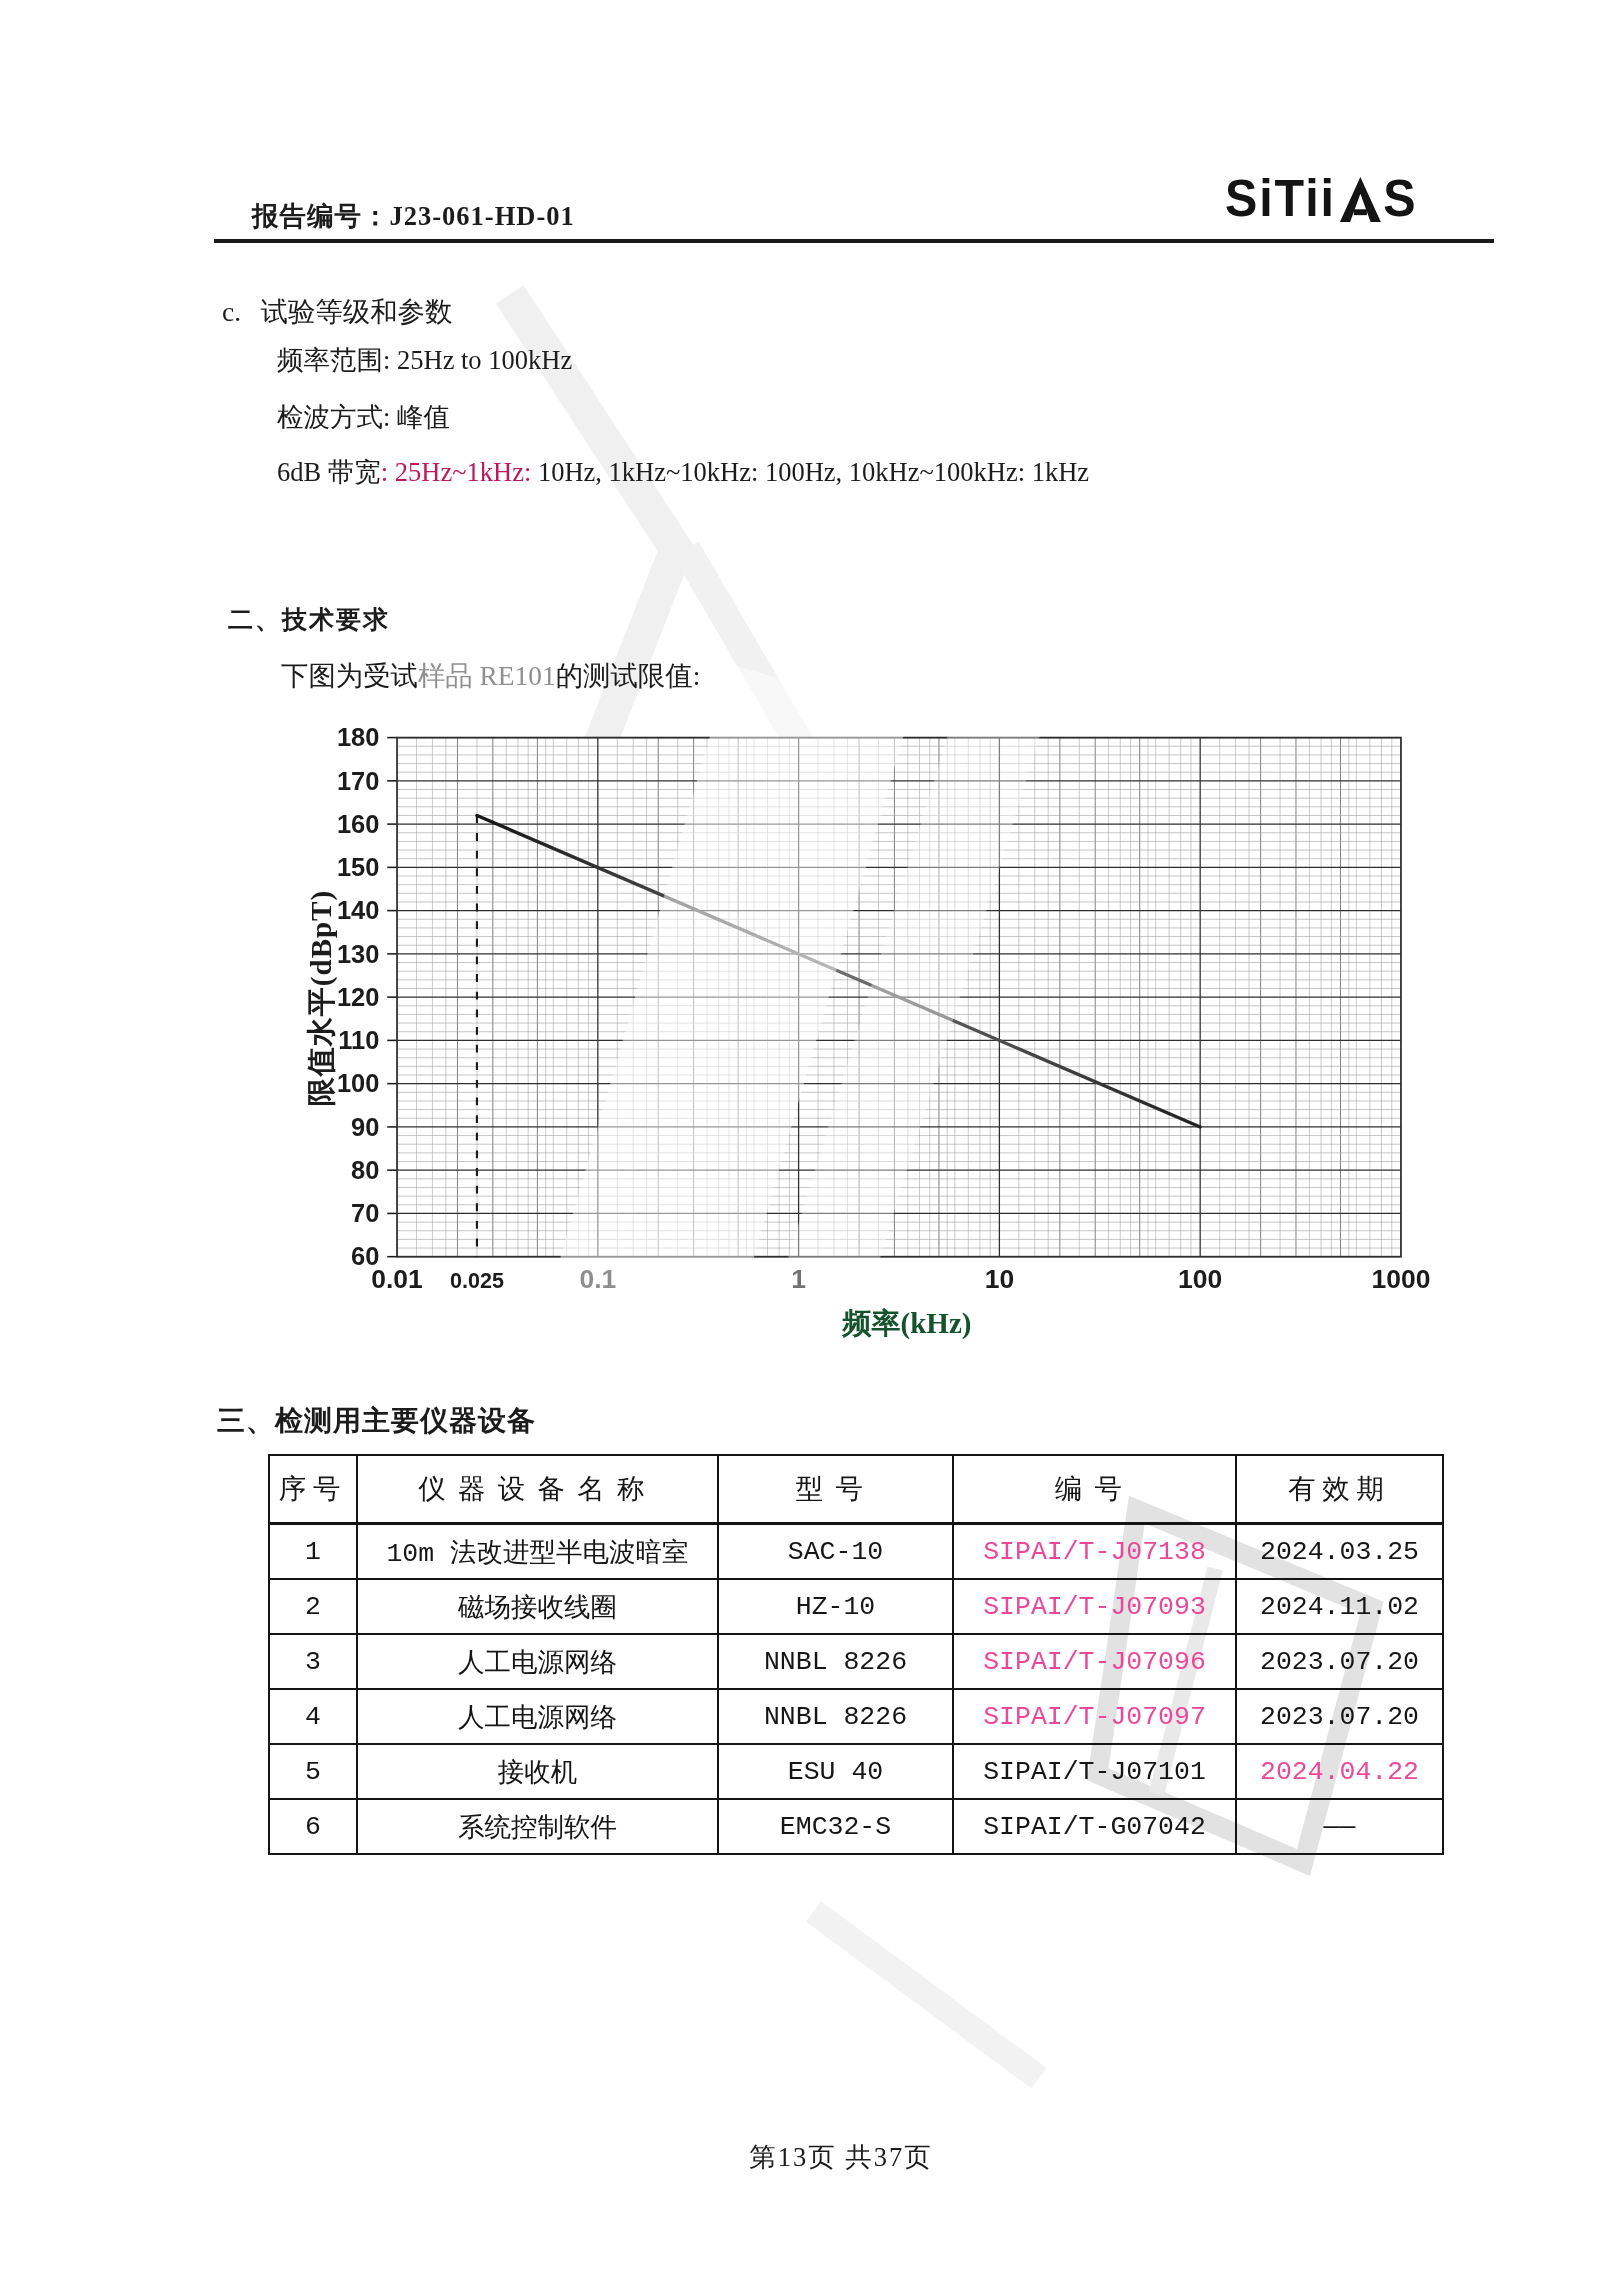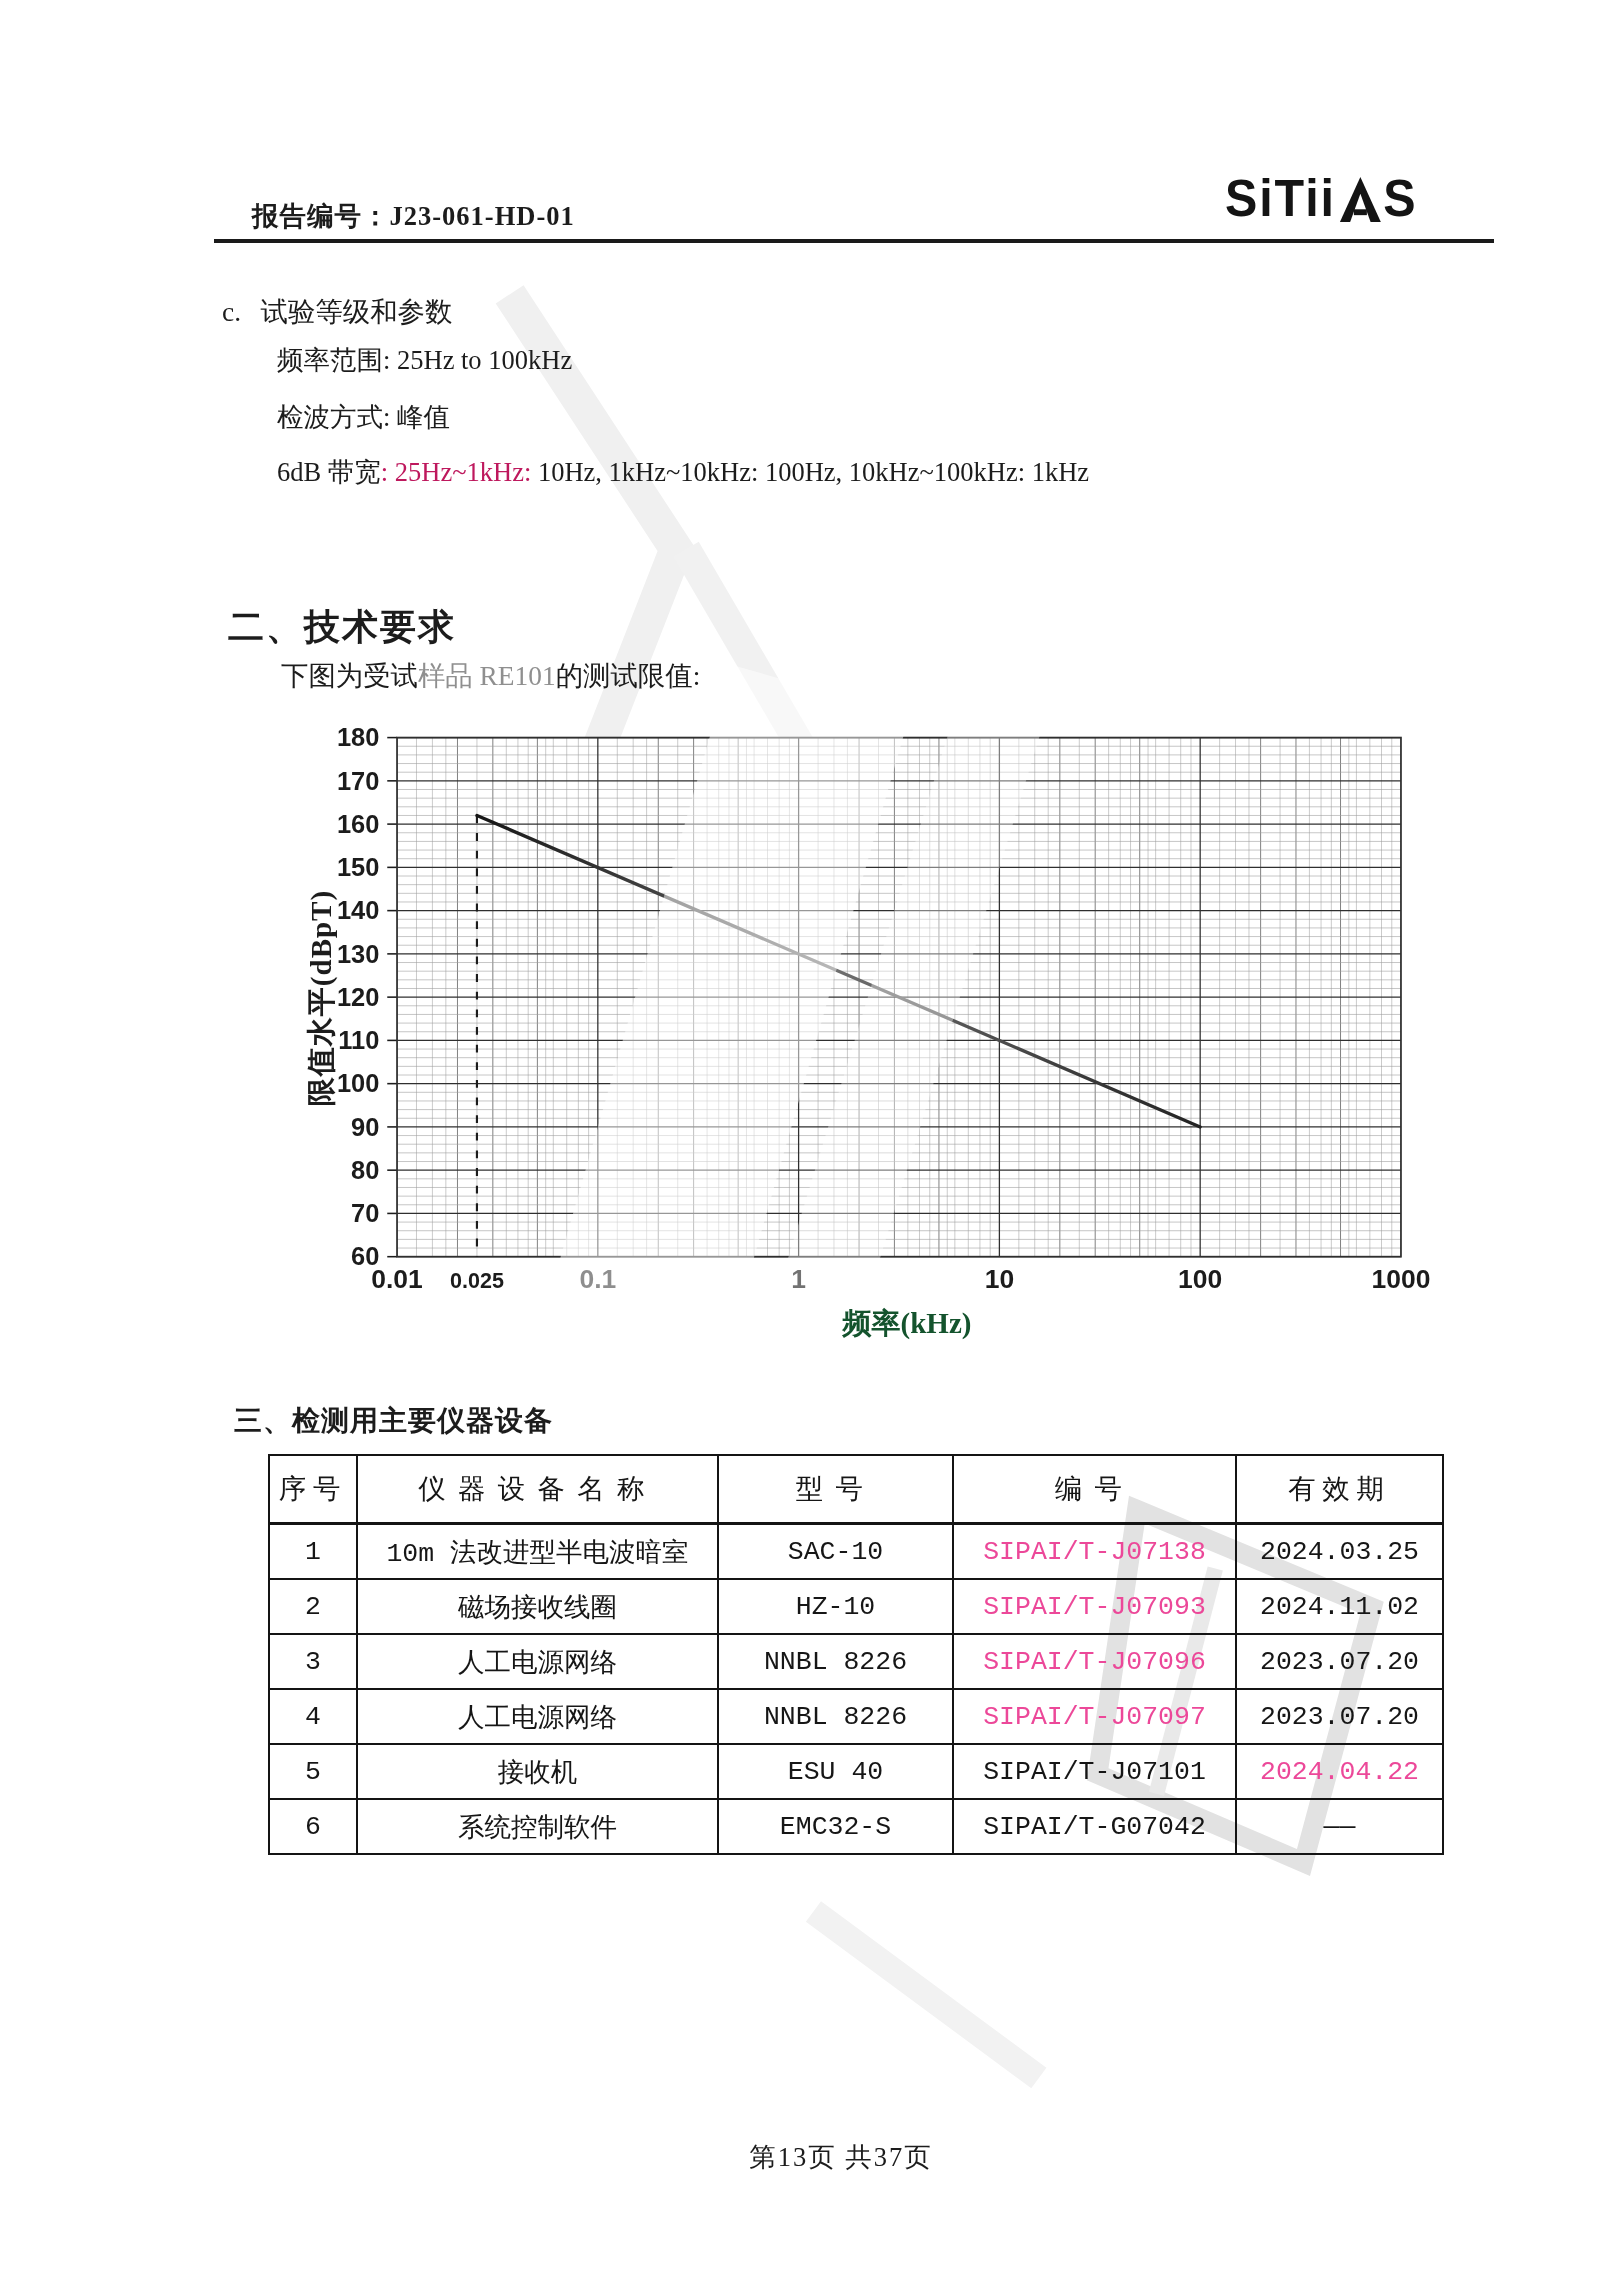--- a/index.html
+++ b/index.html
@@ -19,32 +19,32 @@
   .logo svg{margin:0 2px 1px 2.9px; display:block;}
   .hdr-rule{left:214px; top:239px; width:1280px; height:3.9px; background:#1a1a1a;}
 
   .sec-c-title{left:222px; top:294px; font-size:27.4px; white-space:nowrap;}
   .sec-c-title .pfx{margin-right:19.6px;}
   .param{left:277px; font-size:26.5px; white-space:nowrap;}
   .p0{top:342px;} .p1{top:399px;} .p2{top:454px;} .p3{top:510px;}
   .dim{color:#be185d;}
   .dim2{color:#8f8f8f;}
 
-  .sec2-title{left:228px; top:603px; font-size:36px; font-weight:700; letter-spacing:2px; white-space:nowrap;}
+  .sec2-title{left:228px; top:603px; font-size:25px; font-weight:700; letter-spacing:2px; white-space:nowrap;}
   .intro{left:281px; top:658px; font-size:27.4px; white-space:nowrap;}
 
   .chart-svg{left:323px; top:718px; overflow:visible;}
   .chart-ylabel{left:322px; top:998px; transform:translate(-50%,-50%) rotate(-90deg);
                 white-space:nowrap; font-size:29px; font-weight:700; letter-spacing:1px;}
   .chart-xlabel{left:907px; top:1304px; transform:translateX(-50%); font-size:29px; font-weight:700; color:#14532d; white-space:nowrap;}
   .band{position:absolute; background:rgba(255,255,255,.5); pointer-events:none;}
   .b1{left:627px; top:676px; width:186px; height:725px; transform:rotate(16deg);}
   .b2{left:863px; top:706px; width:88px; height:627px; transform:rotate(17deg); background:rgba(255,255,255,.38);}
 
-  .sec3-title{left:234px; top:1402px; font-size:28px; font-weight:700; letter-spacing:1px; white-space:nowrap;}
+  .sec3-title{left:217px; top:1402px; font-size:28px; font-weight:700; letter-spacing:1px; white-space:nowrap;}
 
   .equip-table{left:268px; top:1454px; width:1174px; border-collapse:collapse;
                font-size:26.5px; text-align:center; color:#161616; table-layout:fixed;}
   .equip-table th, .equip-table td{border:2.5px solid #141414; padding:0; overflow:hidden; white-space:nowrap;font-family:Liberation Mono, monospace;}
   .equip-table th{height:66px; font-weight:500; font-size:27.4px; letter-spacing:.25em; border-bottom:3.9px solid #141414;}
   .equip-table th.sp{letter-spacing:.45em;}
   .equip-table td{height:53px;}
   .dim-cell{color:#ec4899;}
 
   .footer{left:841px; top:2139px; transform:translateX(-50%); font-size:26.5px; letter-spacing:2px; white-space:nowrap;}

